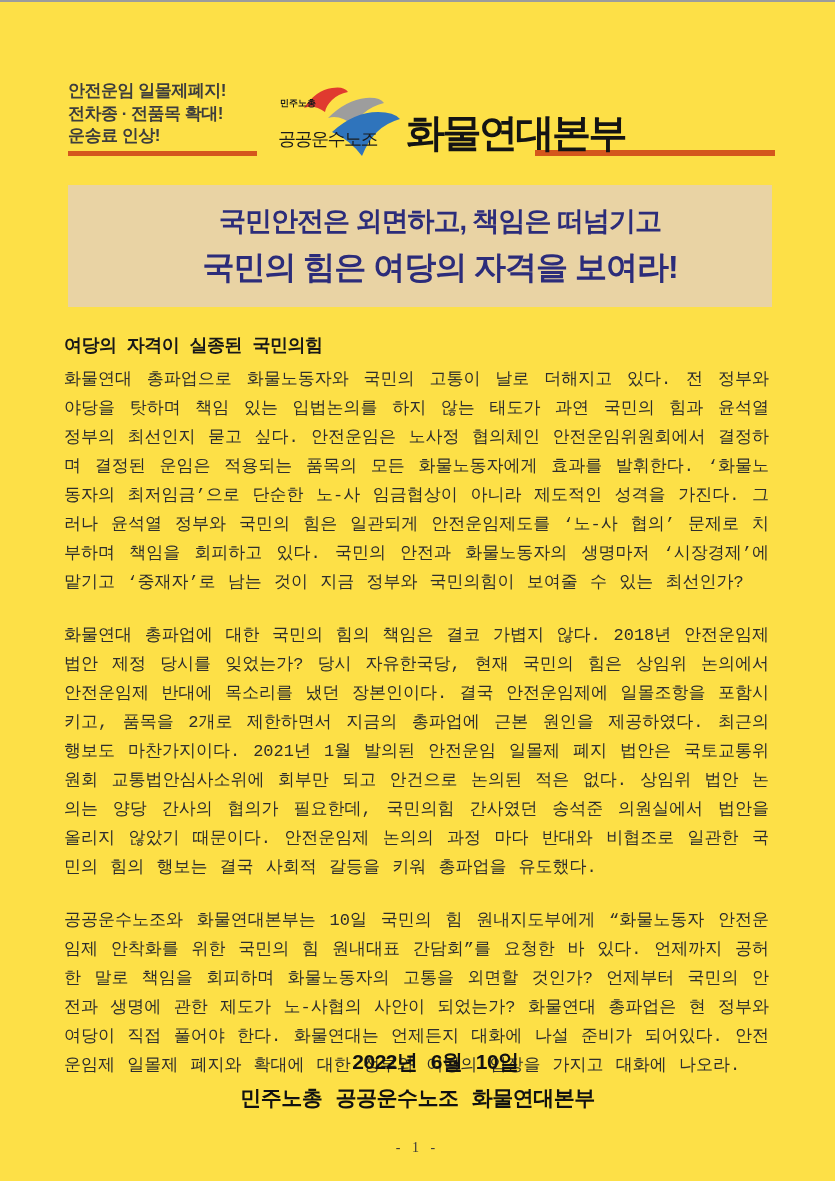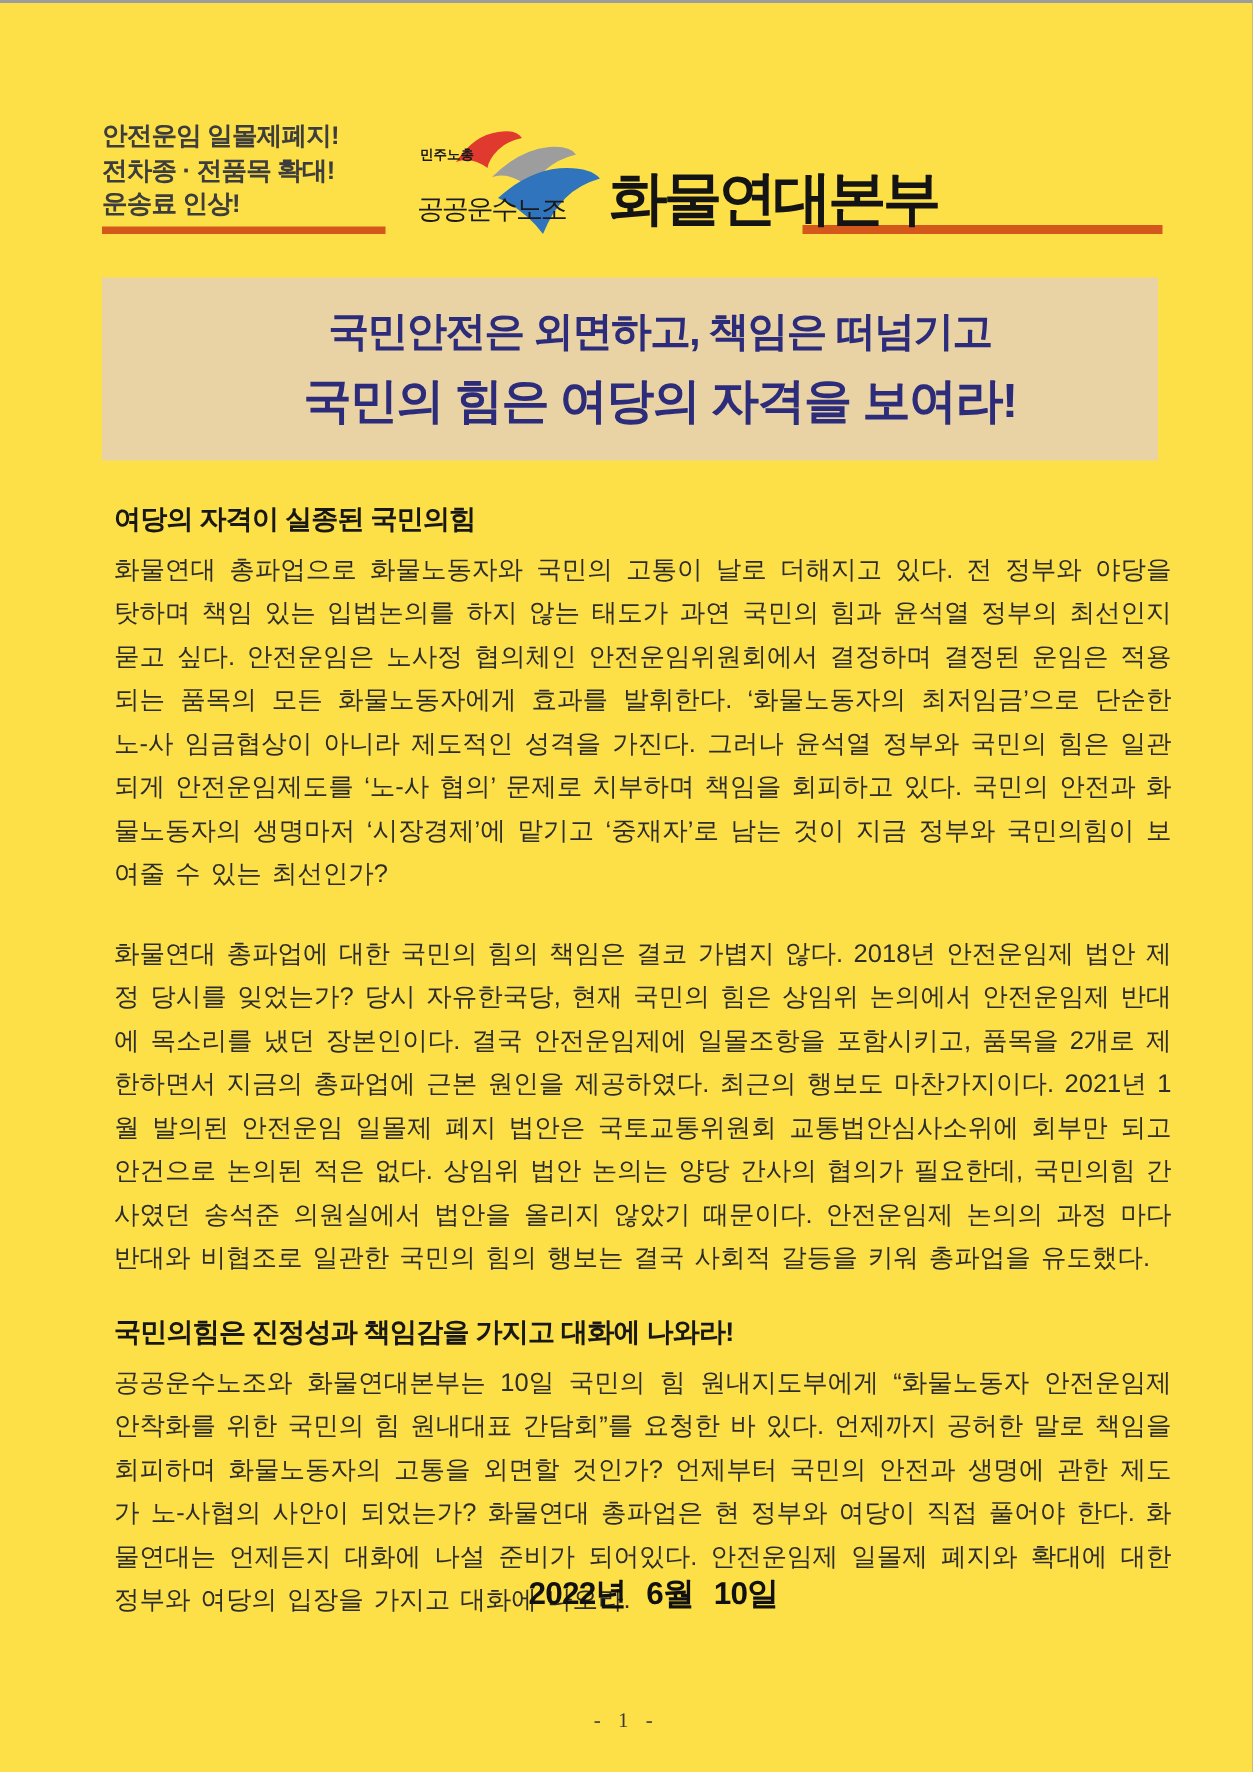--- a/index.html
+++ b/index.html
@@ -44,21 +44,21 @@
   .banner {
     position: absolute; left: 68px; top: 183px; width: 704px; height: 122px;
     background: #e9d3a4; color: #2c2c7a;
     display: flex; flex-direction: column; align-items: center; justify-content: center;
     text-align: center; row-gap: 7px; padding-left: 40px;
   }
   .banner-line1 { font-size: 27px; font-weight: bold; letter-spacing: -1px; }
   .banner-line2 { font-size: 32px; font-weight: bold; letter-spacing: -1px; }
 
   
-  .main { position: absolute; left: 76px; top: 333px; width: 705px; font-family: Liberation Sans, sans-serif; }
+  .main { position: absolute; left: 64px; top: 333px; width: 705px; font-family: Liberation Mono, monospace; }
   .section-heading {
     font-size: 18px; font-weight: bold; color: #181818;
     line-height: 22px; letter-spacing: -0.5px; margin-bottom: 8px;
   }
   .section-body {
     font-size: 17px; line-height: 29px; color: #2d2d2d;
     text-align: justify; word-break: break-all; word-spacing: 2px;
     margin-bottom: 24px;
   }
 
@@ -113,21 +113,21 @@
 
   <div class="main">
     <div class="section">
       <div class="section-heading">여당의 자격이 실종된 국민의힘</div>
       <p class="section-body">화물연대 총파업으로 화물노동자와 국민의 고통이 날로 더해지고 있다. 전 정부와 야당을 탓하며 책임 있는 입법논의를 하지 않는 태도가 과연 국민의 힘과 윤석열 정부의 최선인지 묻고 싶다. 안전운임은 노사정 협의체인 안전운임위원회에서 결정하며 결정된 운임은 적용되는 품목의 모든 화물노동자에게 효과를 발휘한다. ‘화물노동자의 최저임금’으로 단순한 노-사 임금협상이 아니라 제도적인 성격을 가진다. 그러나 윤석열 정부와 국민의 힘은 일관되게 안전운임제도를 ‘노-사 협의’ 문제로 치부하며 책임을 회피하고 있다. 국민의 안전과 화물노동자의 생명마저 ‘시장경제’에 맡기고 ‘중재자’로 남는 것이 지금 정부와 국민의힘이 보여줄 수 있는 최선인가?</p>
     </div>
     <div class="section">
       <p class="section-body">화물연대 총파업에 대한 국민의 힘의 책임은 결코 가볍지 않다. 2018년 안전운임제 법안 제정 당시를 잊었는가? 당시 자유한국당, 현재 국민의 힘은 상임위 논의에서 안전운임제 반대에 목소리를 냈던 장본인이다. 결국 안전운임제에 일몰조항을 포함시키고, 품목을 2개로 제한하면서 지금의 총파업에 근본 원인을 제공하였다. 최근의 행보도 마찬가지이다. 2021년 1월 발의된 안전운임 일몰제 폐지 법안은 국토교통위원회 교통법안심사소위에 회부만 되고 안건으로 논의된 적은 없다. 상임위 법안 논의는 양당 간사의 협의가 필요한데, 국민의힘 간사였던 송석준 의원실에서 법안을 올리지 않았기 때문이다. 안전운임제 논의의 과정 마다 반대와 비협조로 일관한 국민의 힘의 행보는 결국 사회적 갈등을 키워 총파업을 유도했다.</p>
     </div>
     <div class="section">
-      <div class="section-heading">국민의힘은 진정성과 책임감을 가지고 대화에 나와라!</div>
       <p class="section-body">공공운수노조와 화물연대본부는 10일 국민의 힘 원내지도부에게 “화물노동자 안전운임제 안착화를 위한 국민의 힘 원내대표 간담회”를 요청한 바 있다. 언제까지 공허한 말로 책임을 회피하며 화물노동자의 고통을 외면할 것인가? 언제부터 국민의 안전과 생명에 관한 제도가 노-사협의 사안이 되었는가? 화물연대 총파업은 현 정부와 여당이 직접 풀어야 한다. 화물연대는 언제든지 대화에 나설 준비가 되어있다. 안전운임제 일몰제 폐지와 확대에 대한 정부와 여당의 입장을 가지고 대화에 나오라.</p>
     </div>
   </div>
 
   <div class="footer-date">2022년 6월 10일</div>
+  <div class="footer-signature">민주노총 공공운수노조 화물연대본부</div>
   <div class="page-number">- 1 -</div>
 
 </div>
 
 </body></html>

